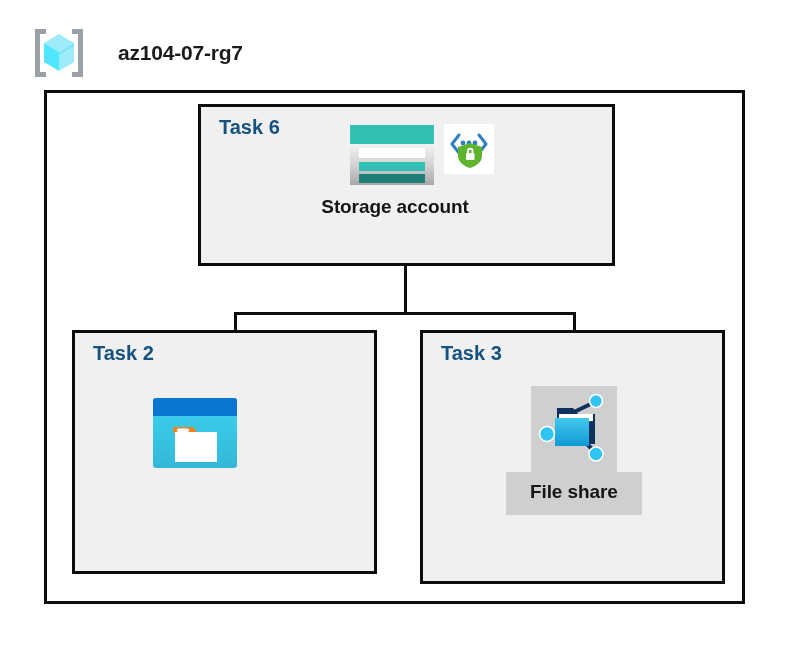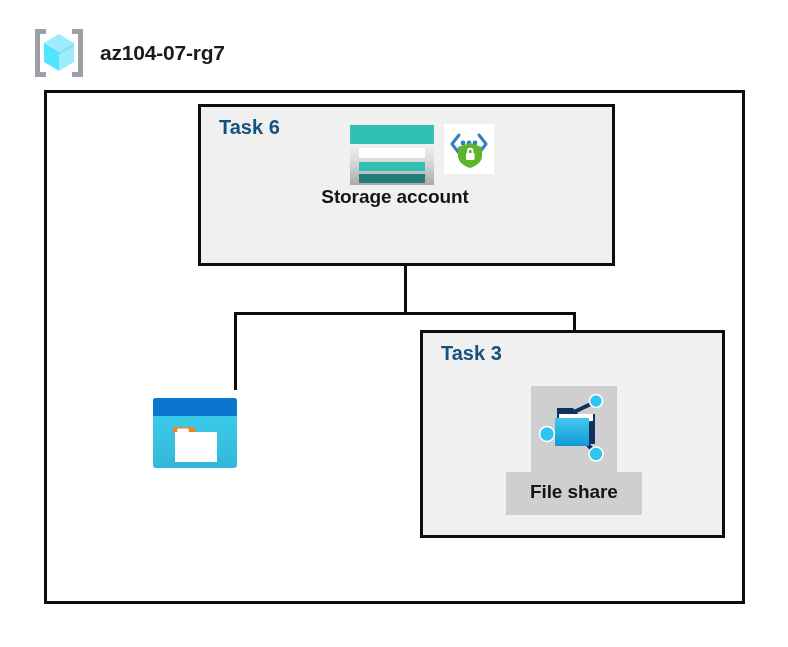--- a/index.html
+++ b/index.html
@@ -21,21 +21,21 @@
     overflow: hidden;
   }
 
   
   .rg-header {
     position: absolute;
     left: 30px;
     top: 26px;
     display: flex;
     align-items: center;
-    gap: 12px;
+    gap: 30px;
   }
   .rg-icon {
     width: 58px;
     height: 54px;
     position: relative;
     flex: 0 0 auto;
   }
   .rg-title {
     font-size: 21px;
     font-weight: bold;
@@ -58,21 +58,21 @@
 
   
   .task-box {
     position: absolute;
     background: #f0f0f0;
     border: 3px solid #0d0d0d;
     box-sizing: border-box;
   }
   .task-1 { left: 198px; top: 104px; width: 417px; height: 162px; }
   .task-2 { left: 72px;  top: 330px; width: 305px; height: 244px; }
-  .task-3 { left: 420px; top: 330px; width: 305px; height: 208px; }
+  .task-3 { left: 420px; top: 330px; width: 305px; height: 254px; }
 
   .task-label {
     position: absolute;
     left: 18px;
     top: 9px;
     font-size: 20px;
     font-weight: bold;
     color: #15527e;
     letter-spacing: 0px;
     white-space: nowrap;
@@ -94,21 +94,21 @@
   }
 
   
   .node-storage { left: 296px; top: 124px; }
   .node-storage .icon-row {
     display: flex;
     align-items: flex-start;
     gap: 8px;
     margin-left: 52px;
   }
-  .node-storage .node-caption { }
+  .node-storage .node-caption { margin-top: 10px; }
 
   
   .node-blob { left: 152px; top: 397px; }
   .node-blob .node-caption { margin-top: 18px; }
 
   
   .node-fileshare { left: 506px; top: 386px; }
   .node-fileshare .fs-icon-wrap {
     background: #cfcfcf;
     padding: 4px 6px 6px 6px;
@@ -209,20 +209,23 @@
 
           <rect x="22" y="29" width="8.5" height="7" rx="1" fill="#ffffff"></rect>
 
           <path d="M24 29 L24 27 A2.2 2.2 0 0 1 28.5 27 L28.5 29" fill="none" stroke="#ffffff" stroke-width="1.8"></path>
         </svg>
       </span>
     </span>
     <span class="node-caption">Storage account</span>
   </div>
 
+  <div class="task-box task-2">
+    <span class="task-label">Task 2</span>
+  </div>
 
   <div class="node node-blob">
     <span>
       <svg class="icon" width="86" height="72" viewBox="0 0 86 72" xmlns="http://www.w3.org/2000/svg">
         <defs>
           <linearGradient id="gBlobBody" x1="0" y1="0" x2="0" y2="1">
             <stop offset="0" stop-color="#3bd3f0"></stop>
             <stop offset="1" stop-color="#34b7d8"></stop>
           </linearGradient>
         </defs>

